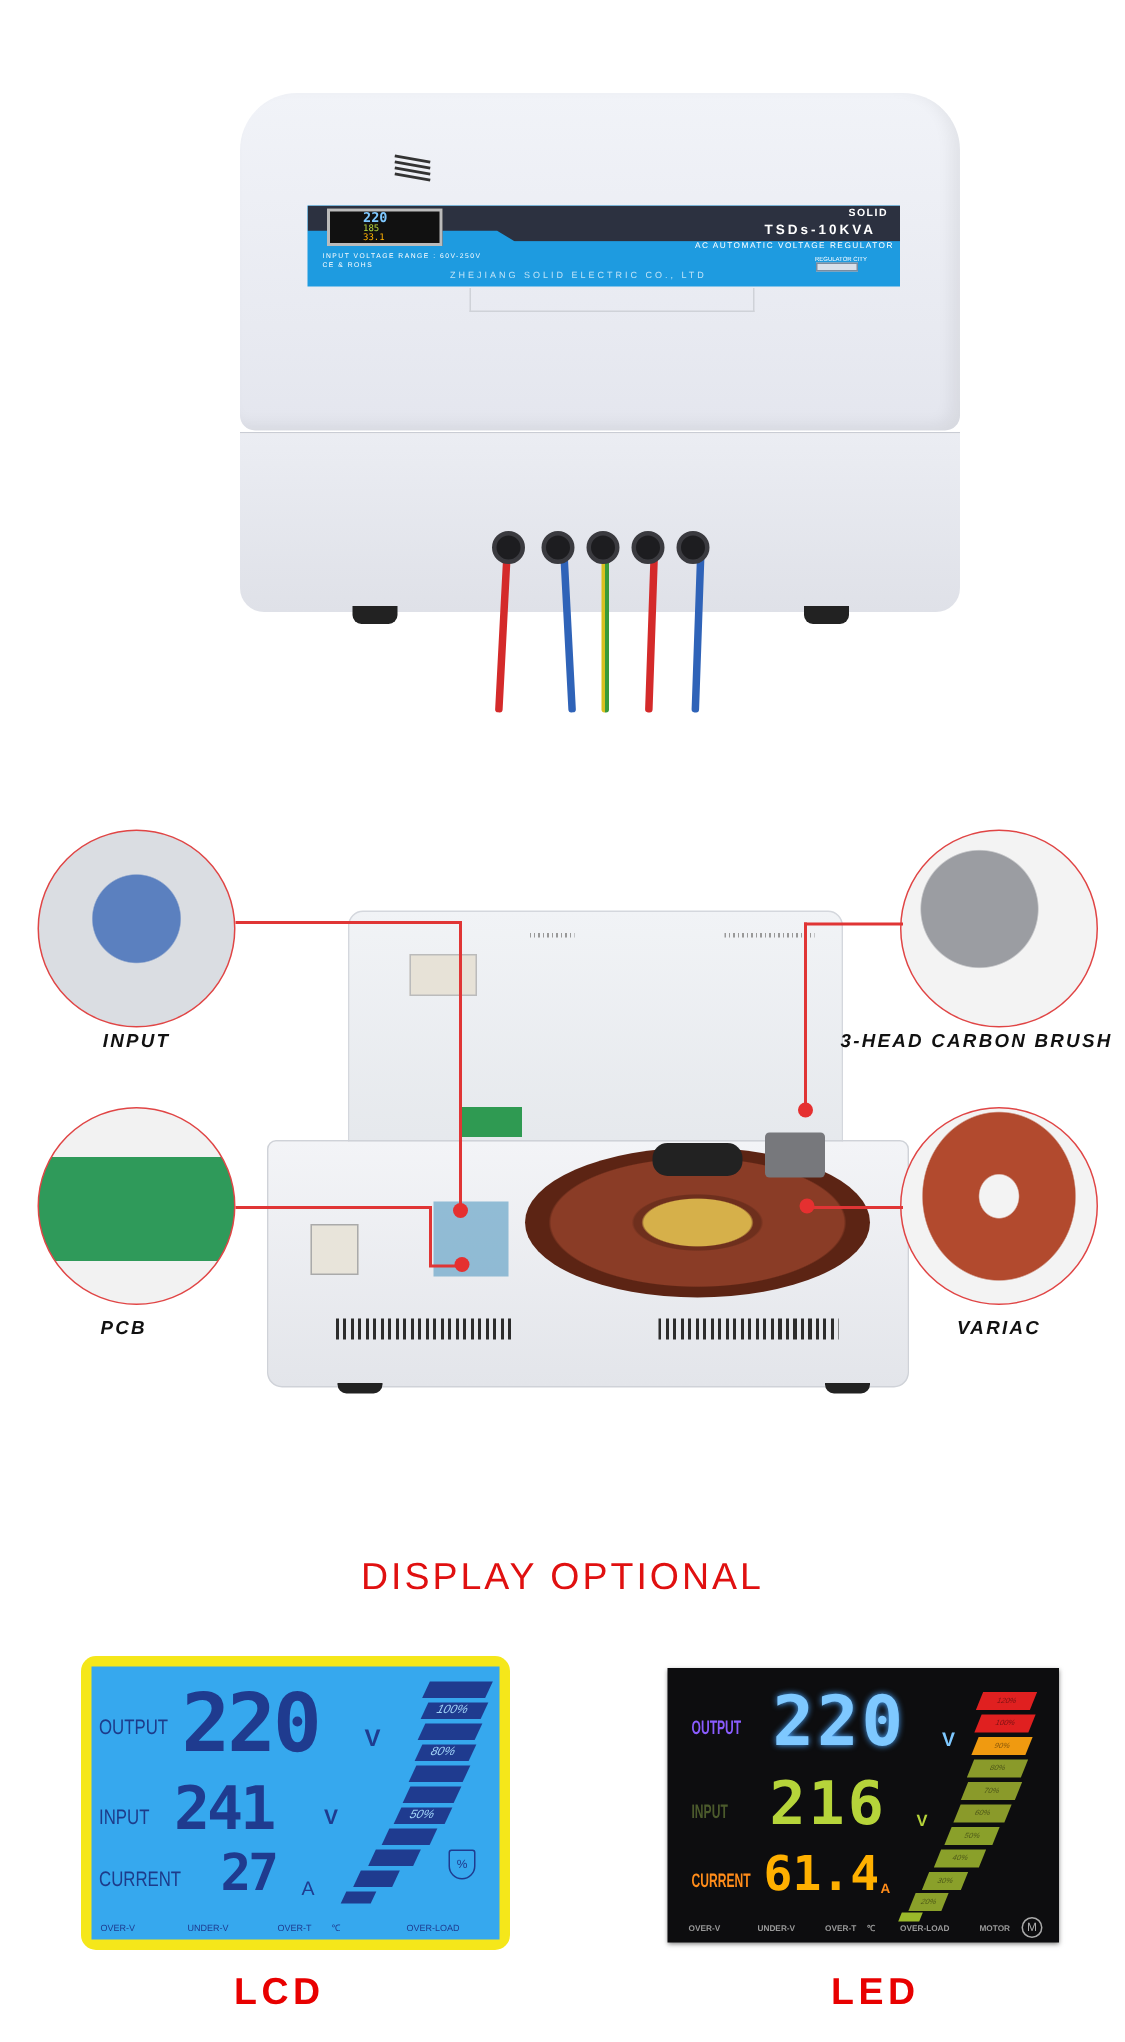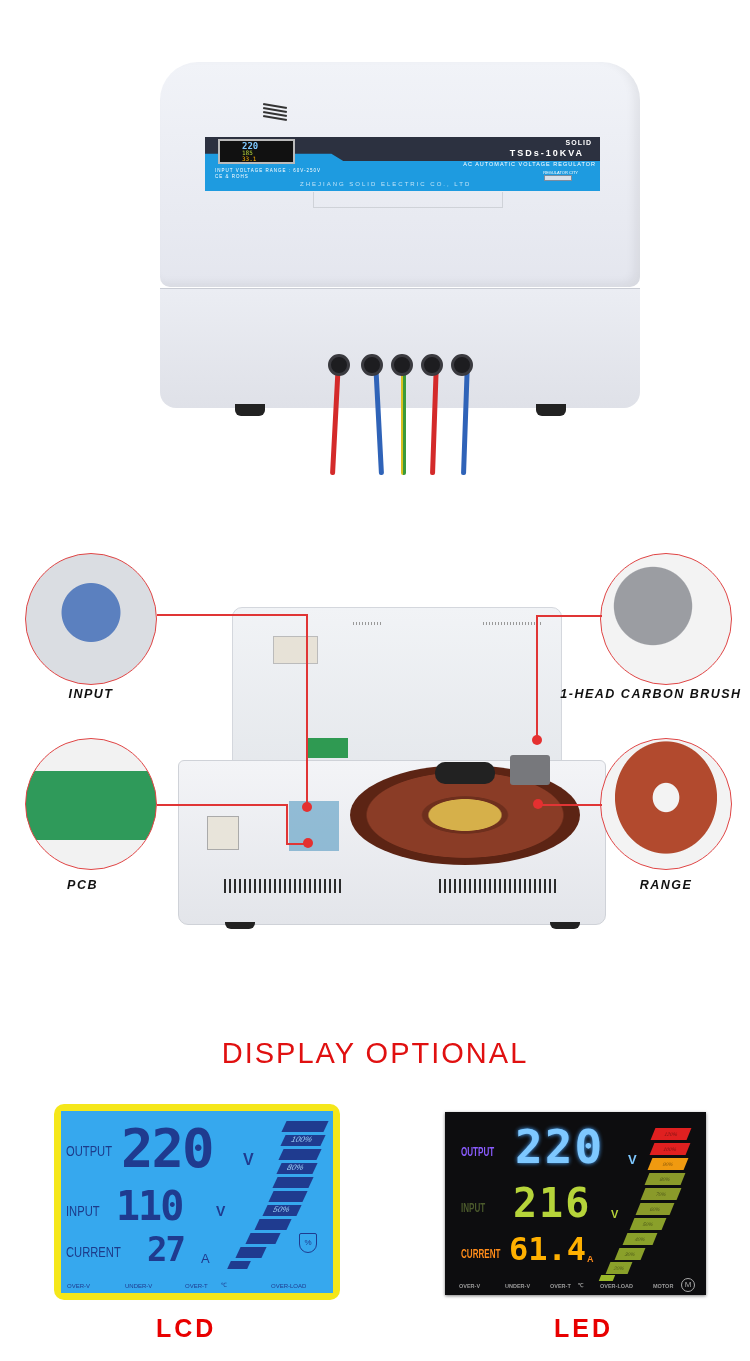--- a/index.html
+++ b/index.html
@@ -32,21 +32,21 @@
   .red-dot { width: 10px; height: 10px; background: #e53030; border-radius: 50%; }
 
   .open-box-lid { left: 232px; top: 607px; width: 330px; height: 165px; background: linear-gradient(#f1f3f6, #e5e8ec); border-radius: 10px 10px 0 0; border: 1px solid #d4d7dd; }
   .open-box-base { left: 178px; top: 760px; width: 428px; height: 165px; background: linear-gradient(#f3f4f7, #e3e5ea); border-radius: 6px 6px 10px 10px; border: 1px solid #cfd2d8; }
   .toroid { left: 350px; top: 765px; width: 230px; height: 100px; border-radius: 50%; background: radial-gradient(ellipse at center, #d6b04a 0 22%, #6e2f1d 23% 26%, #8a3c26 27% 60%, #5c2414 61%); }
   .brush-block { left: 510px; top: 755px; width: 40px; height: 30px; background: #77787c; border-radius: 3px; }
   .knob { left: 435px; top: 762px; width: 60px; height: 22px; background: #222; border-radius: 10px; }
   .vent-row { height: 14px; background: repeating-linear-gradient(90deg, #2c2c2c 0 2px, transparent 2px 5px); }
 
   
-  .section-title { left: 0; top: 1037px; width: 750px; text-align: center; color: #e01010; font-size: 29px; letter-spacing: 2px; }
+  .section-title { left: 0; top: 1037px; width: 750px; text-align: center; color: #e01010; font-size: 25px; letter-spacing: 2px; }
 
   .lcd { left: 54px; top: 1104px; width: 286px; height: 196px; background: #f5e71a; border-radius: 10px; padding: 7px; }
   .lcd-inner { width: 100%; height: 100%; background: #36a8ee; position: relative; }
   .lcd-lbl { position: absolute; color: #1d3b8a; font-size: 14px; font-family: "Liberation Sans Narrow", "Liberation Sans", sans-serif; transform: scaleX(0.8); transform-origin: left; }
   .lcd-big { position: absolute; color: #1f3b8f; font-family: "DejaVu Sans Mono", monospace; font-weight: bold; letter-spacing: -2px; }
   .lcd-unit { position: absolute; color: #1f3b8f; font-weight: bold; }
   .lcd-bar { position: absolute; height: 11px; background: #1f3b8f; transform: skewX(-25deg); }
   .lcd-pct { position: absolute; color: #9fd1f6; font-size: 8px; }
   .lcd-foot { position: absolute; bottom: 4px; color: #1f3b8f; font-size: 6px; }
   .shield { position: absolute; width: 18px; height: 20px; border: 1.5px solid #1f3b8f; border-radius: 2px 2px 9px 9px; color: #1f3b8f; font-size: 8px; text-align: center; line-height: 18px; }
@@ -126,43 +126,43 @@
 <div class="abs circle" style="left:25px;top:553px;background:radial-gradient(circle at 50% 45%, #5b80bf 0 30%, #dadde2 31%);"></div>
 <div class="abs red-line" style="left:157px;top:614px;width:150px;height:1.5px;"></div>
 <div class="abs red-line" style="left:306px;top:614px;width:1.5px;height:190px;"></div>
 <div class="abs red-dot" style="left:302px;top:802px;"></div>
 <div class="abs part-label" style="left:25px;top:687px;width:132px;">INPUT</div>
 
 <div class="abs circle" style="left:600px;top:553px;background:radial-gradient(circle at 40% 40%, #9b9da2 0 35%, #f3f3f3 36%);"></div>
 <div class="abs red-line" style="left:536px;top:615px;width:66px;height:1.5px;"></div>
 <div class="abs red-line" style="left:536px;top:615px;width:1.5px;height:122px;"></div>
 <div class="abs red-dot" style="left:532px;top:735px;"></div>
-<div class="abs part-label" style="left:552px;top:687px;width:198px;">1-HEAD CARBON BRUSH</div>
+<div class="abs part-label" style="left:552px;top:687px;width:198px;">3-HEAD CARBON BRUSH</div>
 
 <div class="abs circle" style="left:25px;top:738px;background:linear-gradient(#f2f2f2 0 25%, #2f9a5a 25% 78%, #f2f2f2 78%);"></div>
 <div class="abs red-line" style="left:157px;top:804px;width:130px;height:1.5px;"></div>
 <div class="abs red-line" style="left:286px;top:804px;width:1.5px;height:40px;"></div>
 <div class="abs red-line" style="left:286px;top:843px;width:20px;height:1.5px;"></div>
 <div class="abs red-dot" style="left:303px;top:838px;"></div>
 <div class="abs part-label" style="left:25px;top:878px;width:115px;">PCB</div>
 
 <div class="abs circle" style="left:600px;top:738px;background:radial-gradient(ellipse at 50% 45%, #f3f3f3 0 14%, #b24a2e 15% 55%, #f3f3f3 56%);"></div>
 <div class="abs red-line" style="left:540px;top:804px;width:62px;height:1.5px;"></div>
 <div class="abs red-dot" style="left:533px;top:799px;"></div>
-<div class="abs part-label" style="left:600px;top:878px;width:132px;">RANGE</div>
+<div class="abs part-label" style="left:600px;top:878px;width:132px;">VARIAC</div>
 
 <div class="abs section-title">DISPLAY OPTIONAL</div>
 
 <div class="abs lcd">
   <div class="lcd-inner">
     <span class="lcd-lbl" style="left:5px;top:32px;">OUTPUT</span>
     <span class="lcd-big" style="left:60px;top:6px;font-size:54px;">220</span>
     <span class="lcd-unit" style="left:182px;top:40px;font-size:16px;">V</span>
     <span class="lcd-lbl" style="left:5px;top:92px;">INPUT</span>
-    <span class="lcd-big" style="left:55px;top:72px;font-size:40px;">110</span>
+    <span class="lcd-big" style="left:55px;top:72px;font-size:40px;">241</span>
     <span class="lcd-unit" style="left:155px;top:92px;font-size:14px;">V</span>
     <span class="lcd-lbl" style="left:5px;top:133px;">CURRENT</span>
     <span class="lcd-big" style="left:86px;top:118px;font-size:34px;">27</span>
     <span class="lcd-unit" style="left:140px;top:140px;font-size:13px;font-weight:normal;">A</span>
 
     <div class="lcd-bar" style="left:223px;top:10px;width:42px;"></div>
     <div class="lcd-bar" style="left:222px;top:24px;width:40px;">
         <span class="lcd-pct" style="left:8px;top:0;">100%</span>
       </div>
     <div class="lcd-bar" style="left:220px;top:38px;width:38px;"></div>

